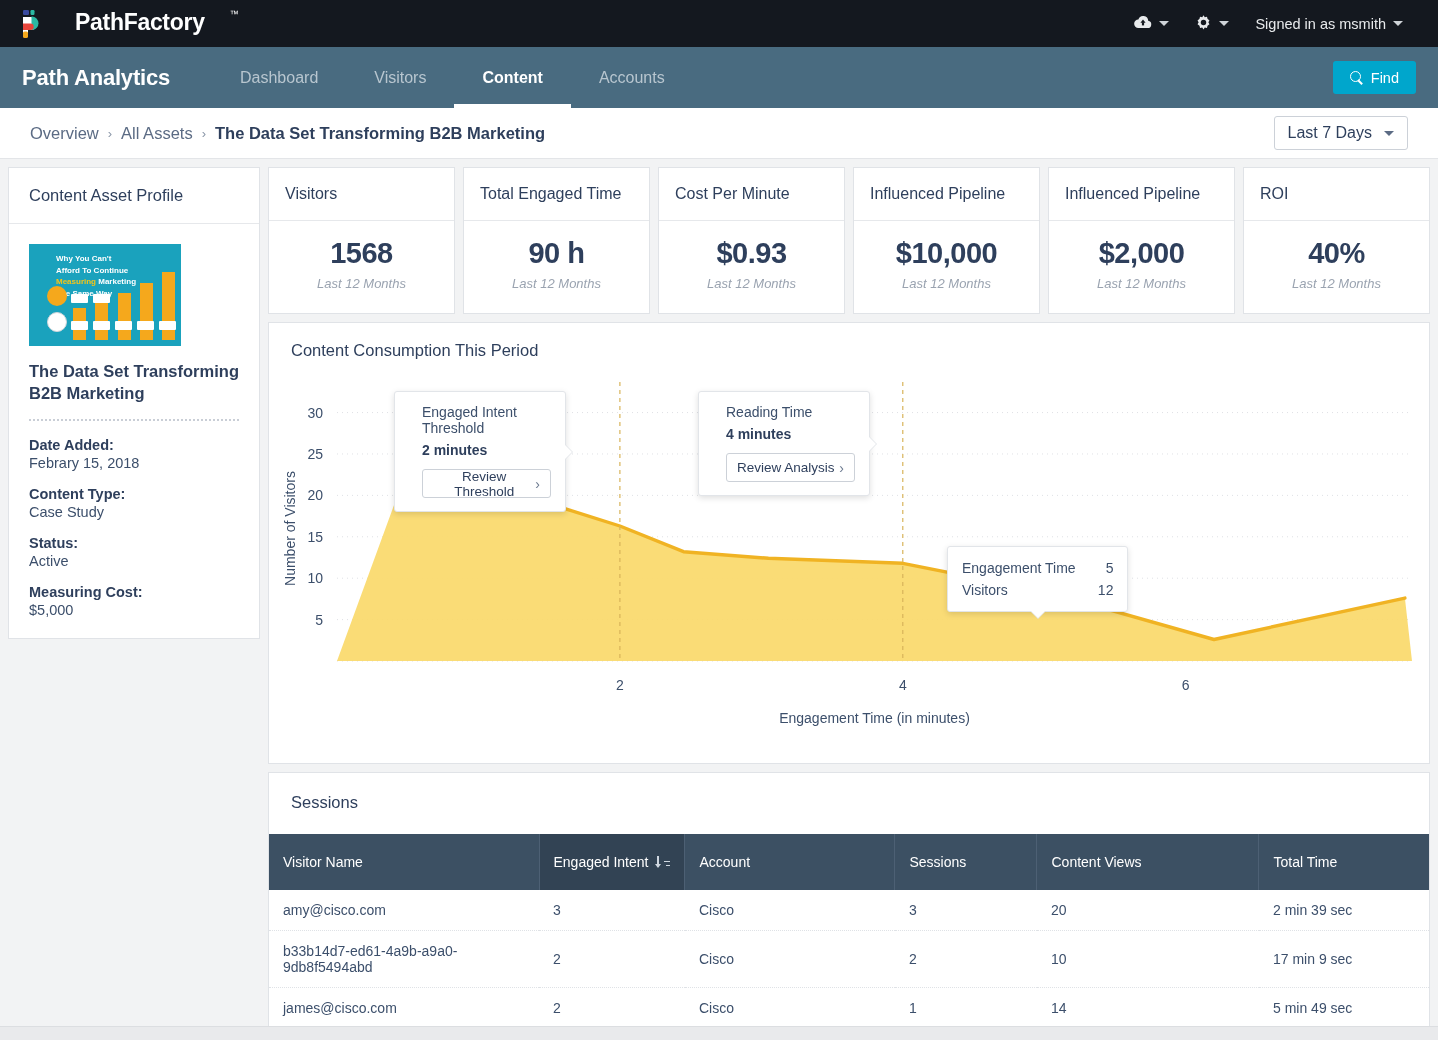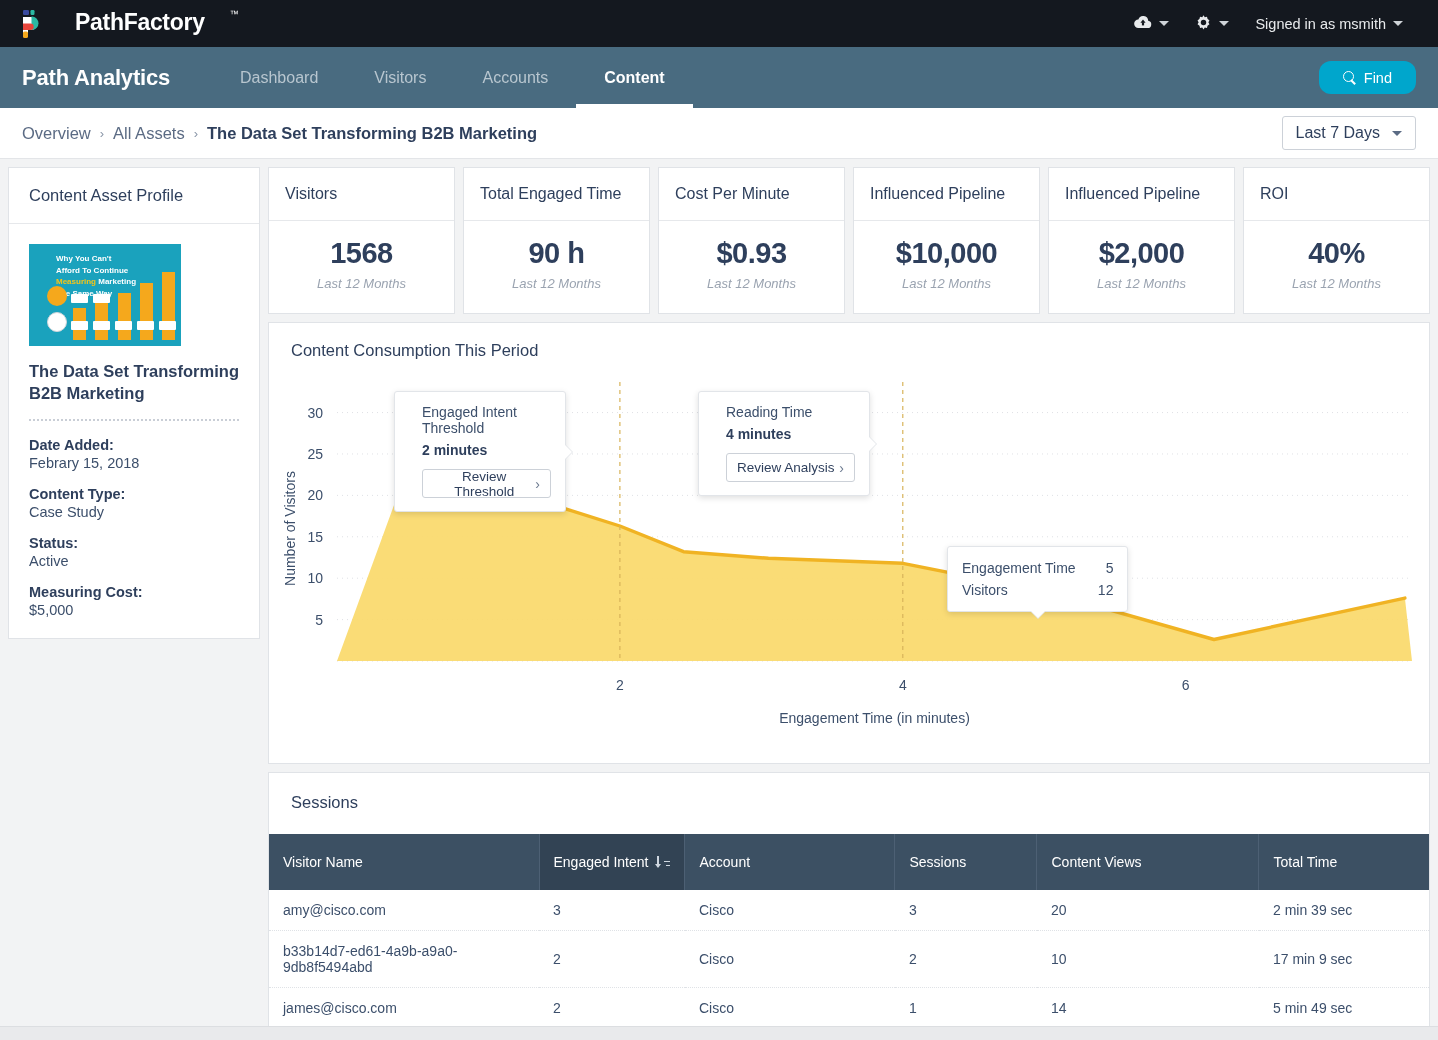--- a/index.html
+++ b/index.html
@@ -46,38 +46,38 @@
     display: flex; align-items: center; padding: 0 28px; color: #b8c6cf;
     font-size: 16px; cursor: pointer; position: relative;
   }
   .navtab.active { color: #ffffff; font-weight: bold; }
   .navtab.active::after {
     content: ""; position: absolute; left: 0; right: 0; bottom: 0;
     height: 4px; background: #ffffff;
   }
   .find-btn {
     margin-left: auto; align-self: center; background: #00a6cc; color: #fff;
-    border: none; border-radius: 12px; height: 33px; padding: 0 24px;
+    border: none; border-radius: 3px; height: 33px; padding: 0 17px;
     font-size: 14.5px; display: flex; align-items: center; gap: 8px;
     cursor: pointer; font-family: inherit;
   }
   .mag { width: 13px; height: 13px; position: relative; display:inline-block; }
   .mag::before {
     content:""; position:absolute; left:0; top:0; width:9px; height:9px;
     border: 1.8px solid #fff; border-radius: 50%;
   }
   .mag::after {
     content:""; position:absolute; left:8px; top:8px; width:6px; height:1.8px;
     background:#fff; transform: rotate(45deg); transform-origin: left center;
   }
 
   
   .crumbbar {
     height: 51px; background: #fff; display: flex; align-items: center;
-    padding: 0 22px; border-bottom: 1px solid #e3e5e8;
+    padding: 0 30px; border-bottom: 1px solid #e3e5e8;
   }
   .crumb { color: #5b6b84; font-size: 16.5px; cursor: pointer; }
   .crumb.current { color: #2e3f5c; font-weight: bold; cursor: default; }
   .crumb-sep { color: #8a96a8; font-size: 13px; margin: 0 9px; }
   .daterange {
     margin-left: auto; border: 1px solid #ccd1d8; border-radius: 3px;
     height: 34px; display: flex; align-items: center; gap: 12px;
     padding: 0 13px; color: #2e3f5c; font-size: 16px; background: #fff;
     cursor: pointer;
   }
@@ -265,22 +265,22 @@
         <span class="caret-down"></span>
       </div>
     </div>
   </div>
 
   <div class="navbar">
     <div class="app-title">Path Analytics</div>
     <div class="navtabs">
       <div class="navtab">Dashboard</div>
       <div class="navtab">Visitors</div>
+      <div class="navtab active">Content</div>
       <div class="navtab">Accounts</div>
-      <div class="navtab active">Content</div>
     </div>
     <button class="find-btn">
       <span class="mag"></span>
       <span>Find</span>
     </button>
   </div>
 
   <div class="crumbbar">
     <span class="crumb">Overview</span>
     <span class="crumb-sep">›</span>

